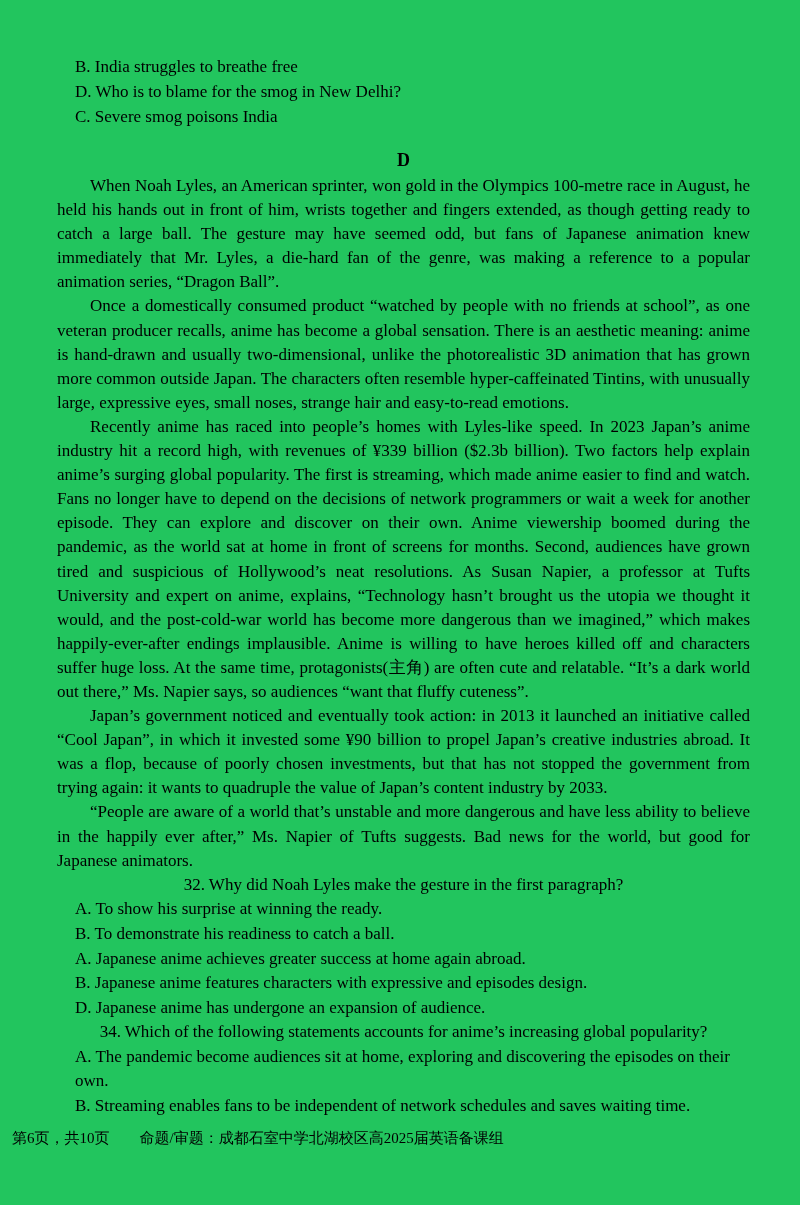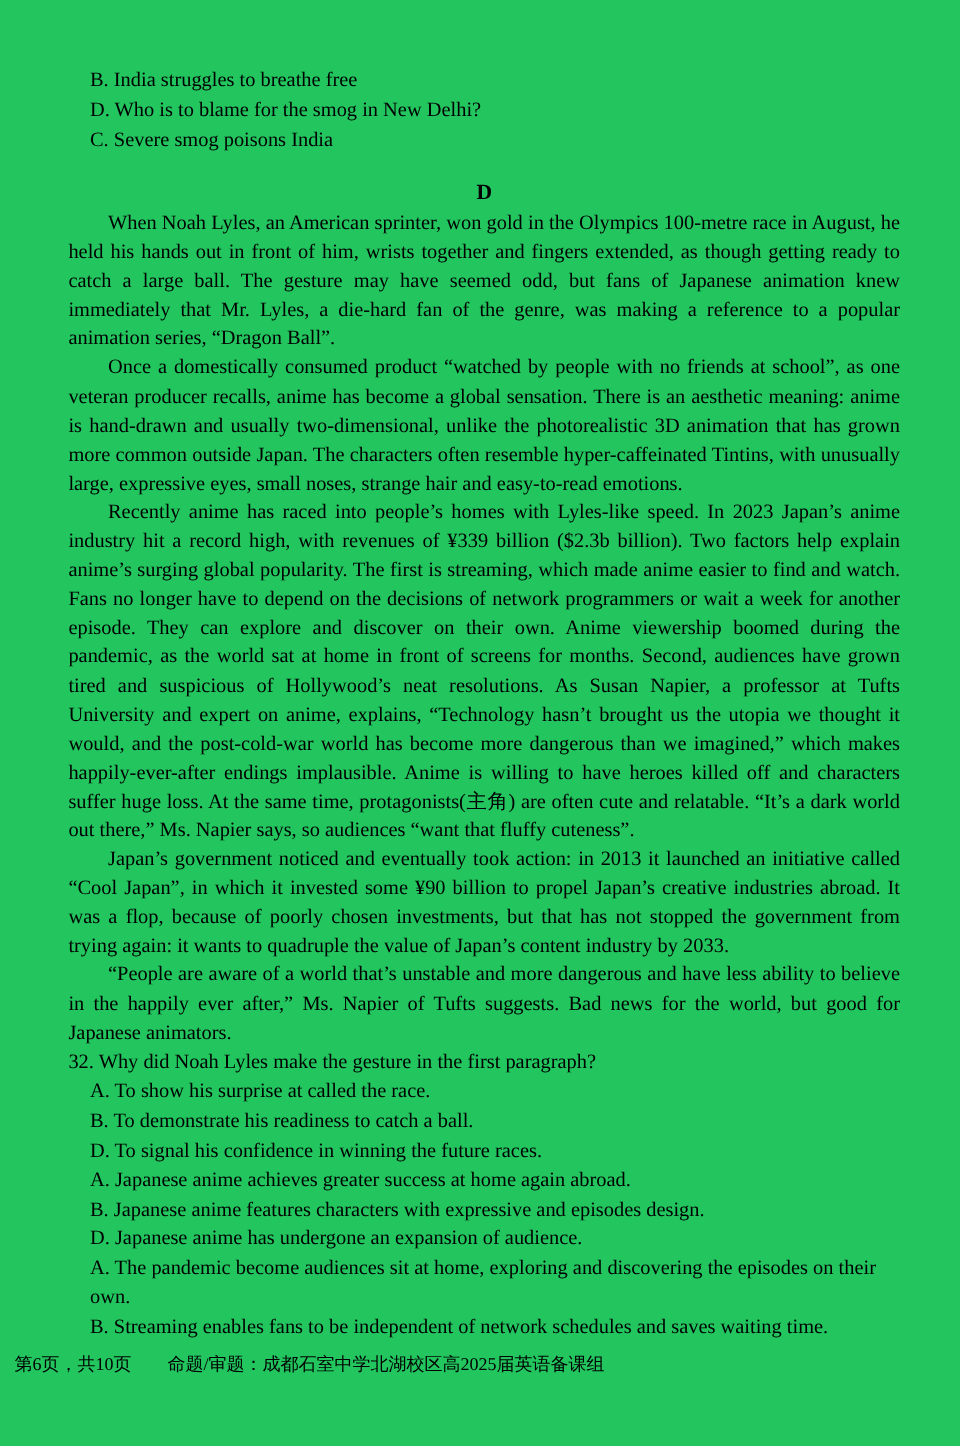--- a/index.html
+++ b/index.html
@@ -35,20 +35,21 @@
     margin-top: 19px;
     margin-bottom: 1px;
   }
   .para {
     text-align: justify;
     text-indent: 33px;
     line-height: 24.1px;
   }
   .q-stem {
     line-height: 24.6px;
+    text-align: center;
   }
   .q-option {
     padding-left: 18px;
     line-height: 24.6px;
   }
   .page-footer {
     position: absolute;
     top: 1127px;
     left: 12px;
     width: 100%;
@@ -78,32 +79,32 @@
     <div>
       <div class="para">When Noah Lyles, an American sprinter, won gold in the Olympics 100-metre race in August, he held his hands out in front of him, wrists together and fingers extended, as though getting ready to catch a large ball. The gesture may have seemed odd, but fans of Japanese animation knew immediately that Mr. Lyles, a die-hard fan of the genre, was making a reference to a popular animation series, “Dragon Ball”.</div>
       <div class="para">Once a domestically consumed product “watched by people with no friends at school”, as one veteran producer recalls, anime has become a global sensation. There is an aesthetic meaning: anime is hand-drawn and usually two-dimensional, unlike the photorealistic 3D animation that has grown more common outside Japan. The characters often resemble hyper-caffeinated Tintins, with unusually large, expressive eyes, small noses, strange hair and easy-to-read emotions.</div>
       <div class="para">Recently anime has raced into people’s homes with Lyles-like speed. In 2023 Japan’s anime industry hit a record high, with revenues of ¥339 billion ($2.3b billion). Two factors help explain anime’s surging global popularity. The first is streaming, which made anime easier to find and watch. Fans no longer have to depend on the decisions of network programmers or wait a week for another episode. They can explore and discover on their own. Anime viewership boomed during the pandemic, as the world sat at home in front of screens for months. Second, audiences have grown tired and suspicious of Hollywood’s neat resolutions. As Susan Napier, a professor at Tufts University and expert on anime, explains, “Technology hasn’t brought us the utopia we thought it would, and the post-cold-war world has become more dangerous than we imagined,” which makes happily-ever-after endings implausible. Anime is willing to have heroes killed off and characters suffer huge loss. At the same time, protagonists(主角) are often cute and relatable. “It’s a dark world out there,” Ms. Napier says, so audiences “want that fluffy cuteness”.</div>
       <div class="para">Japan’s government noticed and eventually took action: in 2013 it launched an initiative called “Cool Japan”, in which it invested some ¥90 billion to propel Japan’s creative industries abroad. It was a flop, because of poorly chosen investments, but that has not stopped the government from trying again: it wants to quadruple the value of Japan’s content industry by 2033.</div>
       <div class="para">“People are aware of a world that’s unstable and more dangerous and have less ability to believe in the happily ever after,” Ms. Napier of Tufts suggests. Bad news for the world, but good for Japanese animators.</div>
     </div>
 
     <div>
       <div class="q-stem">32.  Why did Noah Lyles make the gesture in the first paragraph?</div>
-      <div class="q-option">A. To show his surprise at called the race.</div>
+      <div class="q-option">A. To show his surprise at winning the ready.</div>
       <div class="q-option">B. To demonstrate his readiness to catch a ball.</div>
-      <div class="q-option">D. To signal his confidence in winning the future races.</div>
     </div>
 
     <div>
       <div class="q-option">A. Japanese anime achieves greater success at home again abroad.</div>
       <div class="q-option">B. Japanese anime features characters with expressive and episodes design.</div>
       <div class="q-option">D. Japanese anime has undergone an expansion of audience.</div>
     </div>
 
     <div>
+      <div class="q-stem">34. Which of the following statements accounts for anime’s increasing global popularity?</div>
       <div class="q-option">A. The pandemic become audiences sit at home, exploring and discovering the episodes on their own.</div>
       <div class="q-option">B. Streaming enables fans to be independent of network schedules and saves waiting time.</div>
     </div>
 
   </div>
 
   <div class="page-footer">
     <span>第6页，共10页</span><span class="footer-source">命题/审题：成都石室中学北湖校区高2025届英语备课组</span>
   </div>
 </div>

